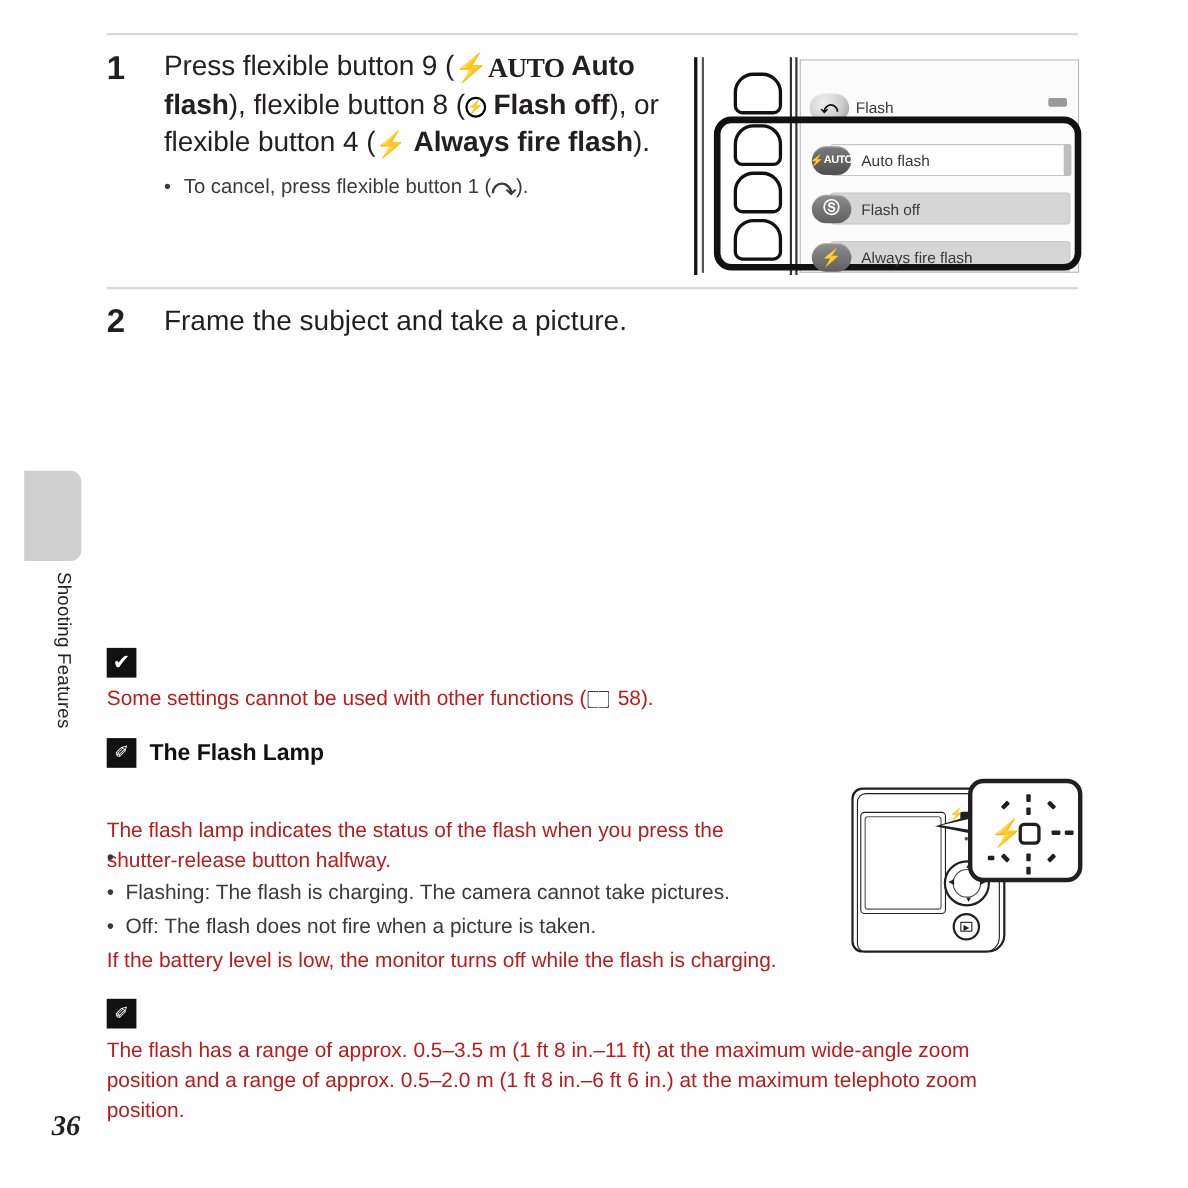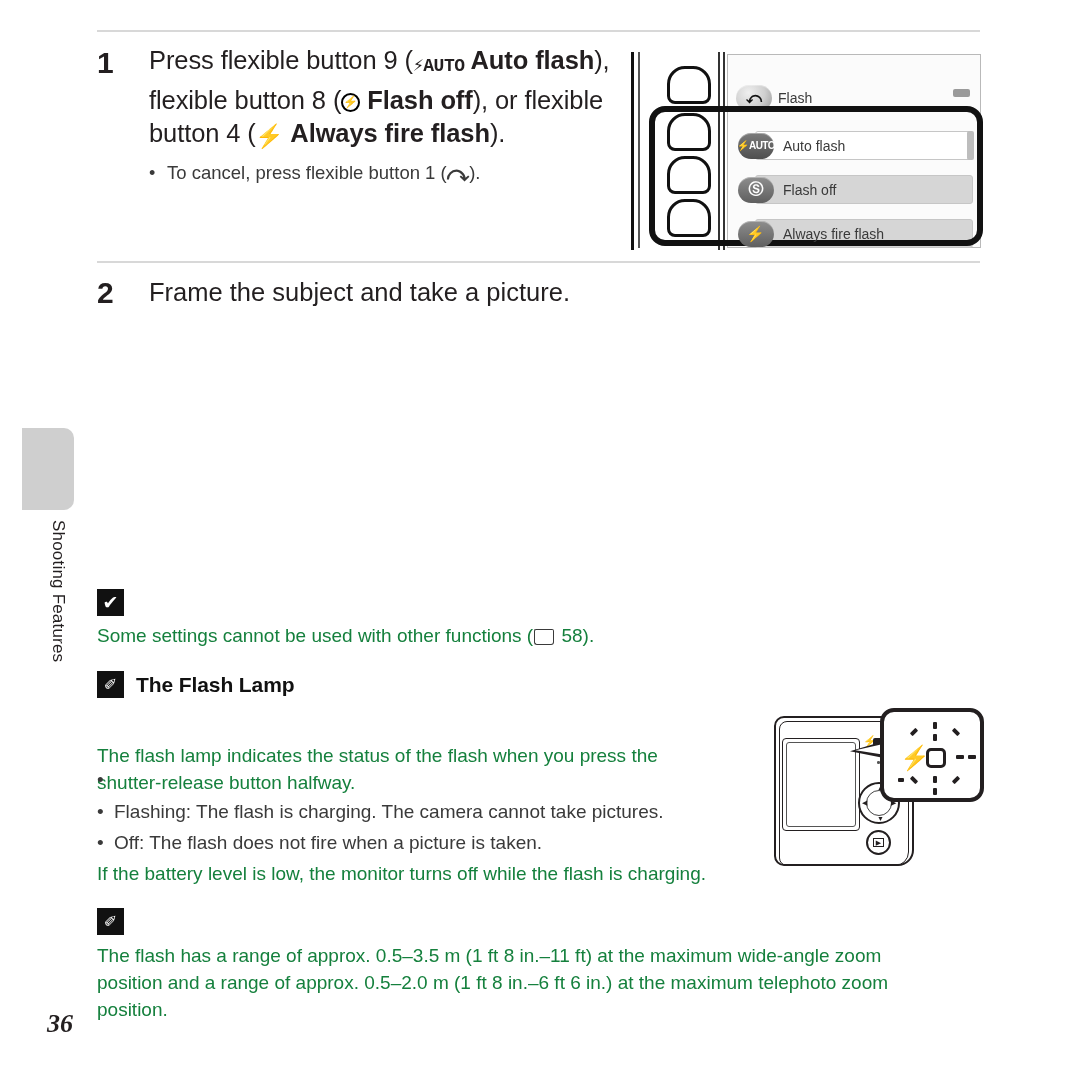--- a/index.html
+++ b/index.html
@@ -103,23 +103,23 @@
     color: #231f20;
   }
 
   
   .g {
     display: inline-block;
     vertical-align: -2px;
   }
   .g-bolt-auto {
     font-weight: bold;
-    font-size: 18px;
+    font-size: 25px;
     letter-spacing: -0.5px;
-    font-family: Liberation Mono, monospace;
+    font-family: Liberation Serif, serif;
   }
   .g-bolt {
     font-size: 23px;
     font-weight: bold;
     line-height: 1;
   }
   .g-circle-off {
     display: inline-block;
     width: 19px;
     height: 19px;
@@ -189,21 +189,21 @@
   .note-title {
     font-size: 21px;
     font-weight: bold;
     color: #111;
     letter-spacing: -0.1px;
   }
   .note-para {
     position: absolute;
     font-size: 19px;
     line-height: 27px;
-    color: #15803d;
+    color: #b91c1c;
   }
   .note-bullets {
     position: absolute;
     font-size: 19px;
     line-height: 31.5px;
     color: #3a3a3a;
   }
   .note-bullets .bl { display: flex; }
   .note-bullets .bl .d { flex: 0 0 17px; }
 

